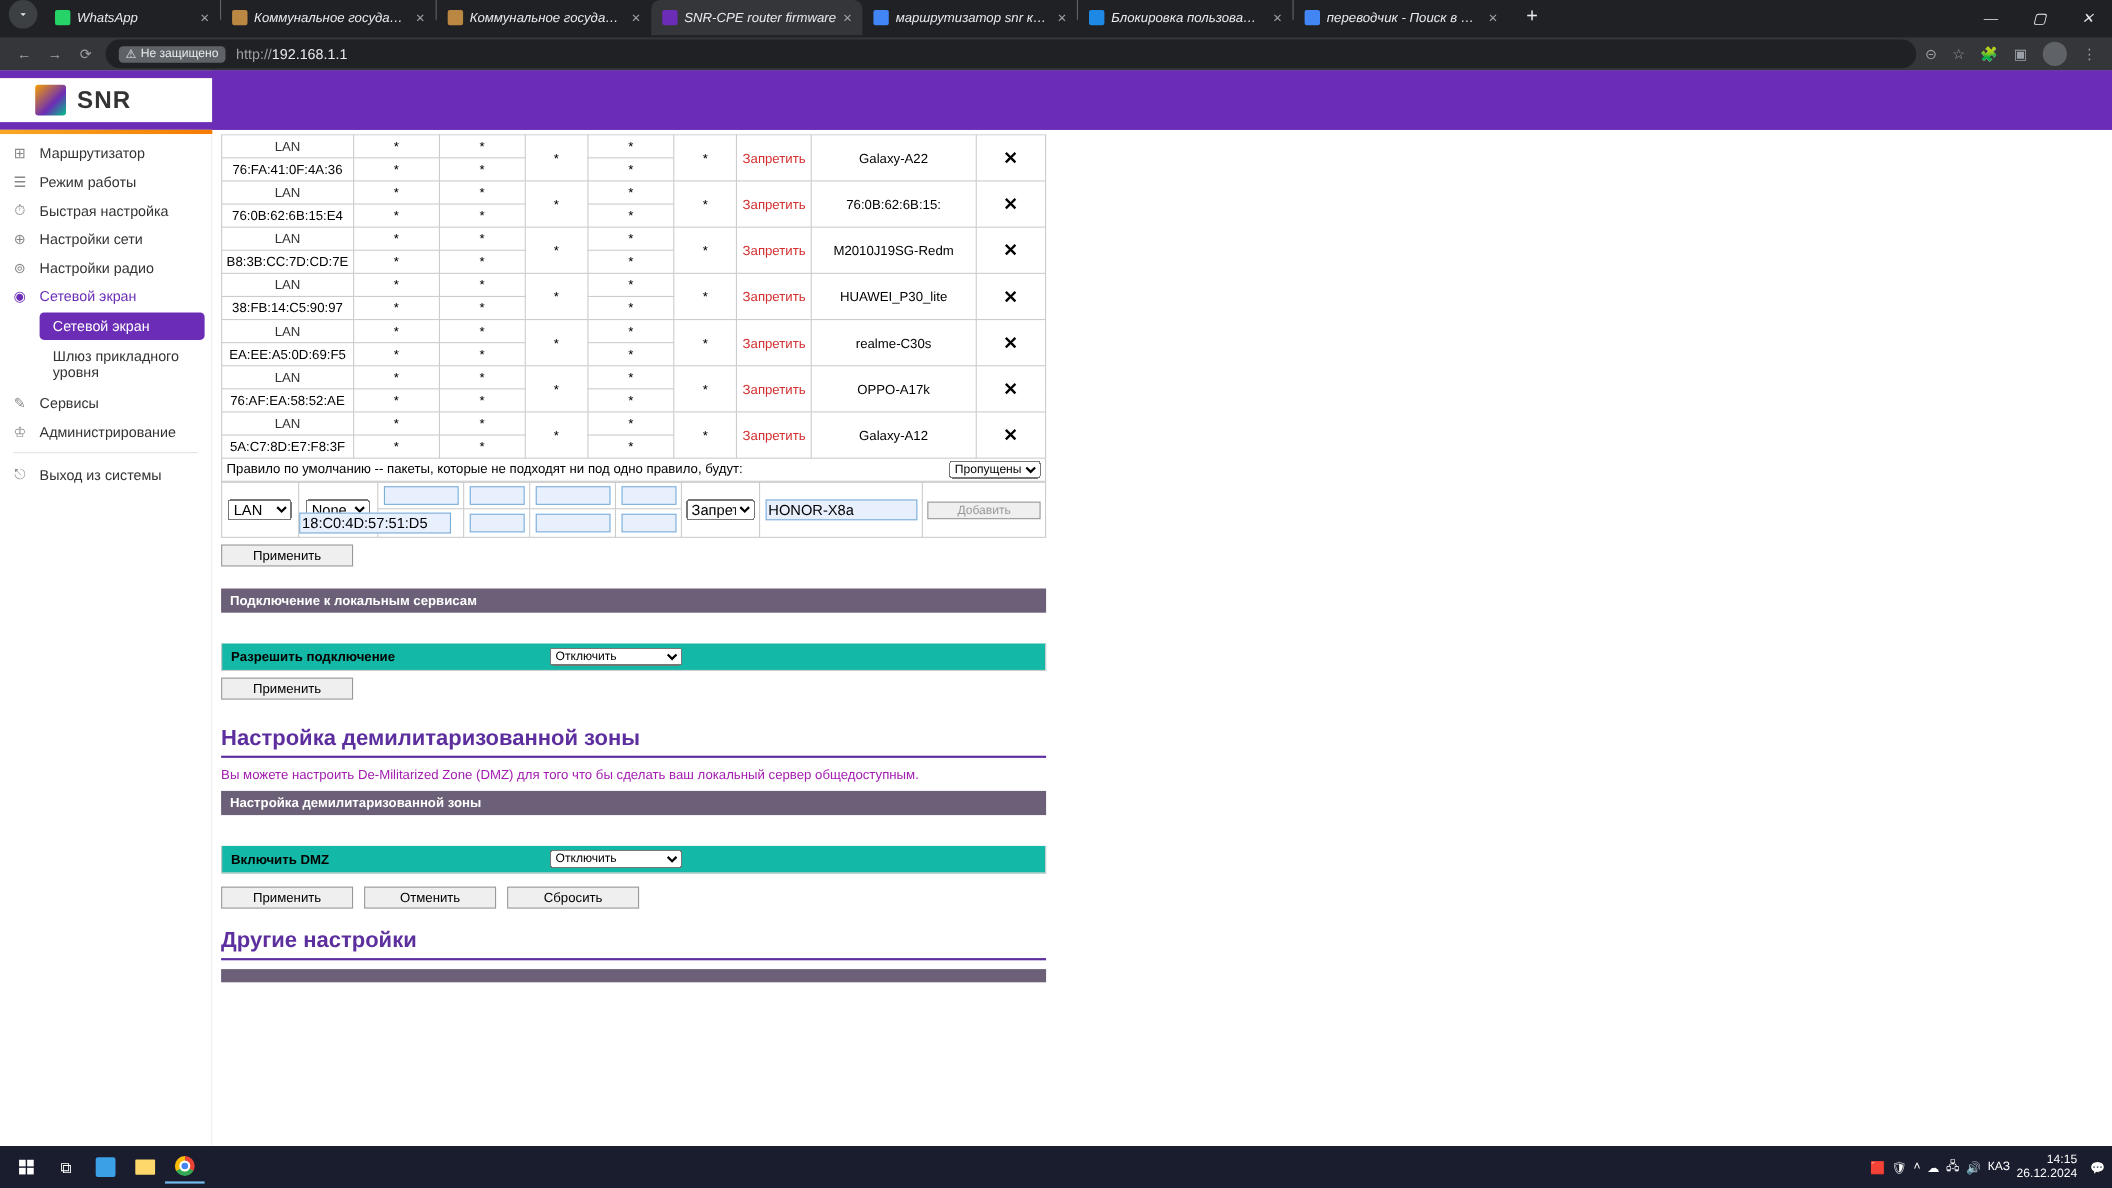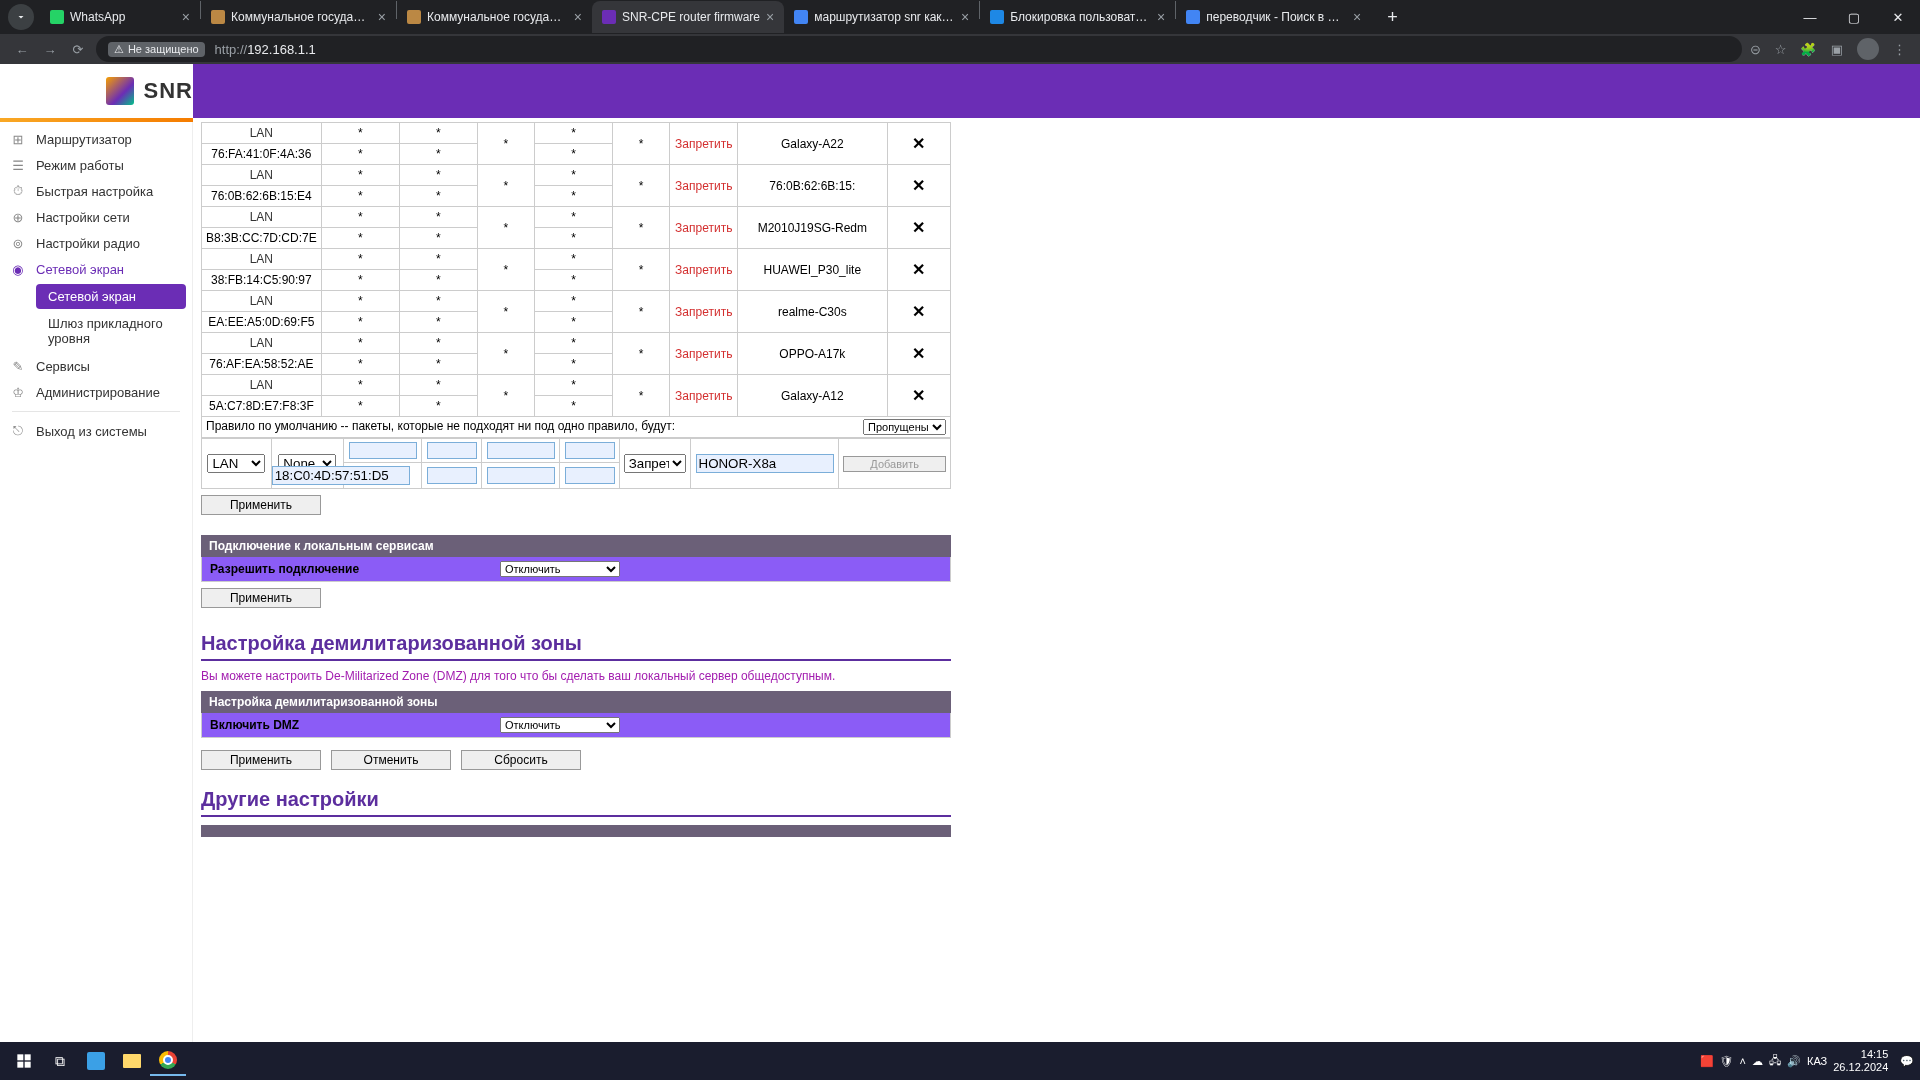--- a/index.html
+++ b/index.html
@@ -1,40 +1,40 @@
 <!DOCTYPE html>
 <html><head>
 <meta charset="utf-8">
 <style>
 * { box-sizing: border-box; margin: 0; padding: 0; }
 body { font-family: "Segoe UI", Arial, sans-serif; font-size: 13px; background: #fff; overflow: hidden; width: 1920px; height: 1080px; }
 
 .browser-chrome { background: #202124; height: 64px; }
-.tab-bar { height: 34px; display: flex; align-items: center; padding-left: 8px; }
+.tab-bar { height: 34px; display: flex; align-items: flex-start; padding-left: 8px; font-style: italic; }
 .tab-btn { width: 26px; height: 26px; border-radius: 50%; background: #3c4043; display: flex; align-items: center; justify-content: center; margin-right: 6px; }
 .tab-btn svg { fill: #e8eaed; }
 .tab { display: flex; align-items: center; height: 32px; padding: 0 10px; color: #e8eaed; font-size: 12px; position: relative; max-width: 195px; min-width: 160px; }
 .tab.active { background: #35363a; border-radius: 8px 8px 0 0; }
 .tab-sep { width: 1px; height: 18px; background: #5f6368; }
 .tab-icon { width: 14px; height: 14px; margin-right: 6px; flex-shrink: 0; }
 .tab-title { white-space: nowrap; overflow: hidden; text-overflow: ellipsis; flex: 1; }
 .tab-close { margin-left: 6px; color: #9aa0a6; font-size: 14px; flex-shrink: 0; }
 .new-tab { color: #e8eaed; font-size: 18px; margin-left: 8px; padding: 4px 8px; }
 .window-controls { margin-left: auto; display: flex; }
 .win-btn { width: 44px; height: 32px; display: flex; align-items: center; justify-content: center; color: #e8eaed; }
 
 .url-bar { height: 30px; display: flex; align-items: center; background: #35363a; padding: 0 8px; }
 .nav-btn { width: 28px; height: 28px; display: flex; align-items: center; justify-content: center; color: #9aa0a6; }
 .url-field { flex: 1; background: #202124; border-radius: 14px; height: 26px; margin: 0 8px 0 4px; display: flex; align-items: center; padding: 0 12px; color: #9aa0a6; font-size: 13px; }
 .url-secure { display: flex; align-items: center; gap: 4px; margin-right: 10px; background: #5f6368; border-radius: 4px; padding: 1px 6px; font-size: 11px; color: #e8eaed; }
 .url-text { color: #e8eaed; }
 .url-right { display: flex; gap: 14px; align-items: center; margin-right: 6px; }
 
 .app-header { height: 54px; background: #6b2db5; display: flex; align-items: center; }
-.logo-wrap { background: #fff; height: 54px; width: 193px; display: flex; align-items: center; padding-left: 32px; justify-content: flex-end; }
+.logo-wrap { background: #fff; height: 40px; width: 193px; display: flex; align-items: center; padding-left: 32px; }
 .logo-cube { width: 28px; height: 28px; background: linear-gradient(135deg, #f7a000, #6b2db5 60%, #00c389); margin-right: 10px; border-radius: 3px; }
 .logo-text { font-weight: 700; font-size: 22px; color: #333; letter-spacing: 1px; }
 .purple-fill { flex: 1; background: #6b2db5; height: 54px; }
 .orange-stripe { height: 4px; width: 193px; background: linear-gradient(90deg, #f9a825, #f57c00); }
 
 .layout { display: flex; height: calc(1080px - 64px - 54px - 4px - 38px); }
 .sidebar { width: 193px; background: #fff; padding-top: 4px; flex-shrink: 0; border-right: 1px solid #eee; }
 .side-item { display: flex; align-items: center; padding: 5px 10px; color: #333; font-size: 13px; cursor: pointer; gap: 10px; }
 .side-item.active { color: #6b2db5; }
 .side-sub { margin-left: 30px; }
@@ -54,21 +54,21 @@
 .default-row { display: flex; align-items: flex-start; width: 750px; border: 1px solid #ccc; border-top: none; padding: 2px 4px; font-size: 12px; }
 .default-row select { margin-left: auto; font-size: 11px; }
 .small-in { width: 50px; }
 
 .btn { border: 1px solid #999; background: #efefef; padding: 2px 20px; font-size: 12px; cursor: pointer; margin-top: 6px; }
 .btn-inline { border: 1px solid #999; background: #efefef; padding: 1px 26px; font-size: 11px; cursor: pointer; }
 .btn-disabled { color: #999; }
 
 .section { width: 750px; margin-top: 20px; }
 .section-header { background: #6b6078; color: #fff; font-weight: 700; padding: 4px 8px; font-size: 12px; }
-.section-row { display: flex; align-items: center; background: #8b5cf6; padding: 4px 8px; font-size: 12px; font-weight: 600; border: 1px solid #ccc; border-top: none; }
+.section-row { display: flex; align-items: center; background: #14b8a6; padding: 4px 8px; font-size: 12px; font-weight: 600; border: 1px solid #ccc; border-top: none; margin-top: 28px; }
 .section-row .lbl { width: 290px; }
 .section-row select { width: 120px; font-size: 11px; }
 
 h2.dmz-title { color: #5c2e9e; font-size: 20px; font-weight: 700; margin: 24px 0 8px 0; border-bottom: 2px solid #5c2e9e; width: 750px; padding-bottom: 4px; }
 .dmz-desc { font-size: 12px; color: #a21caf; margin-bottom: 8px; width: 750px; }
 .btn-row { display: flex; gap: 10px; margin-top: 6px; }
 
 h2.other-title { color: #5c2e9e; font-size: 20px; font-weight: 700; margin: 18px 0 8px 0; border-bottom: 2px solid #5c2e9e; width: 750px; padding-bottom: 4px; }
 .gray-bar { width: 750px; height: 12px; background: #6b6078; }
 

